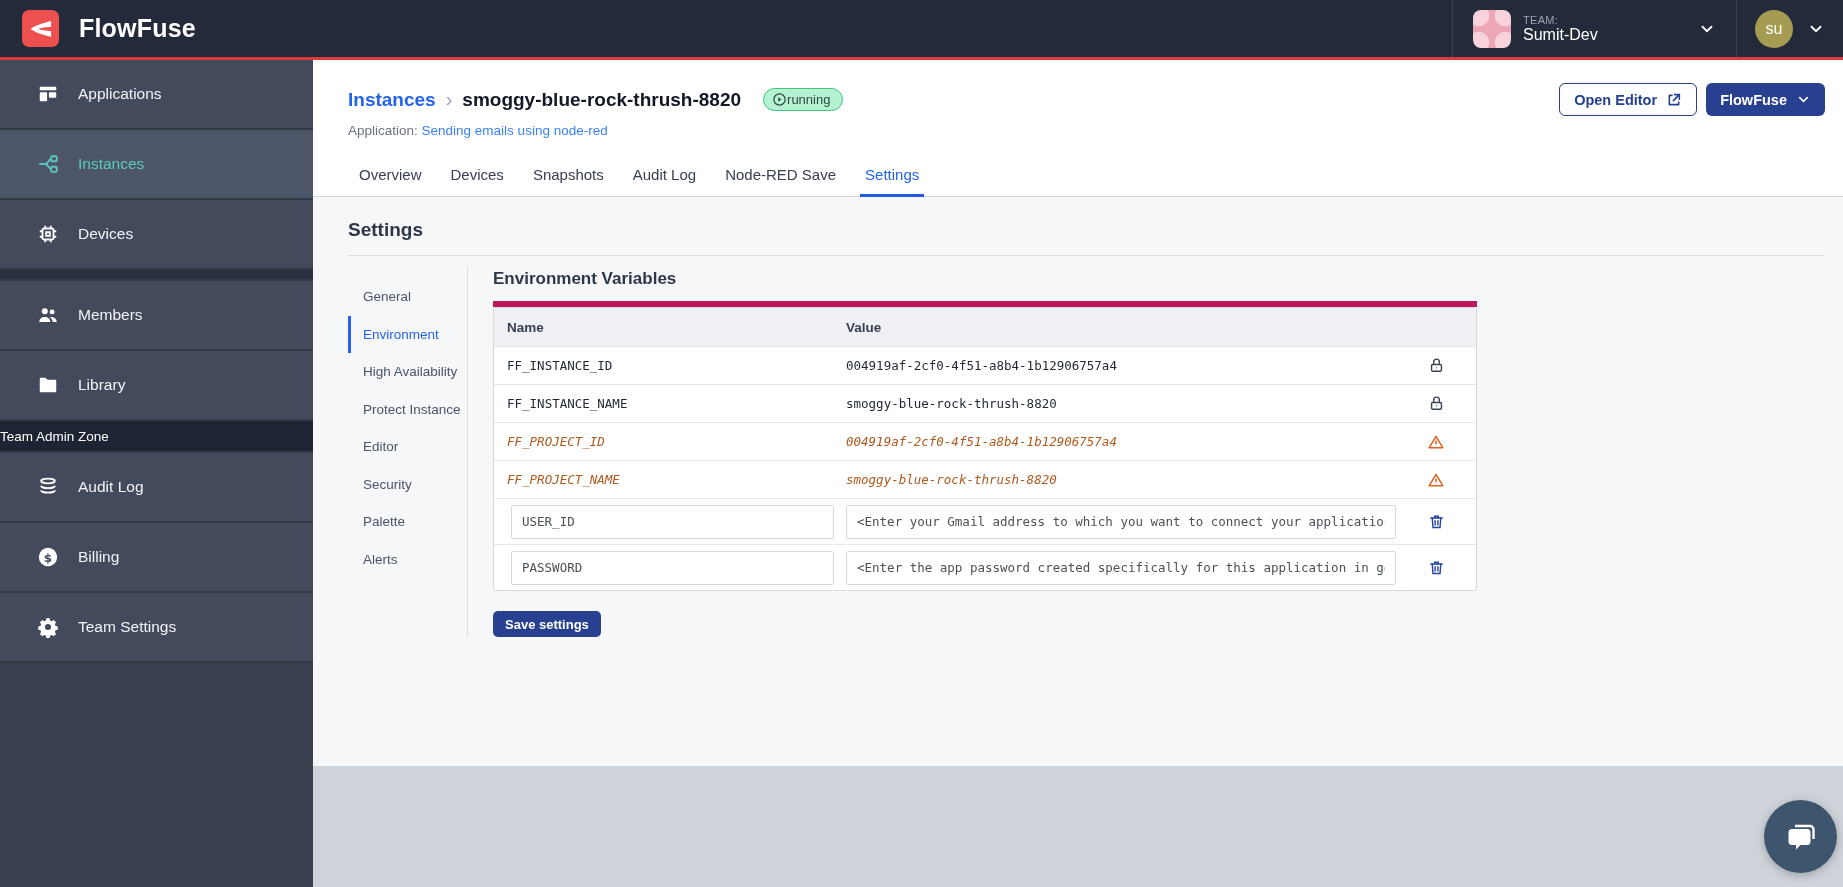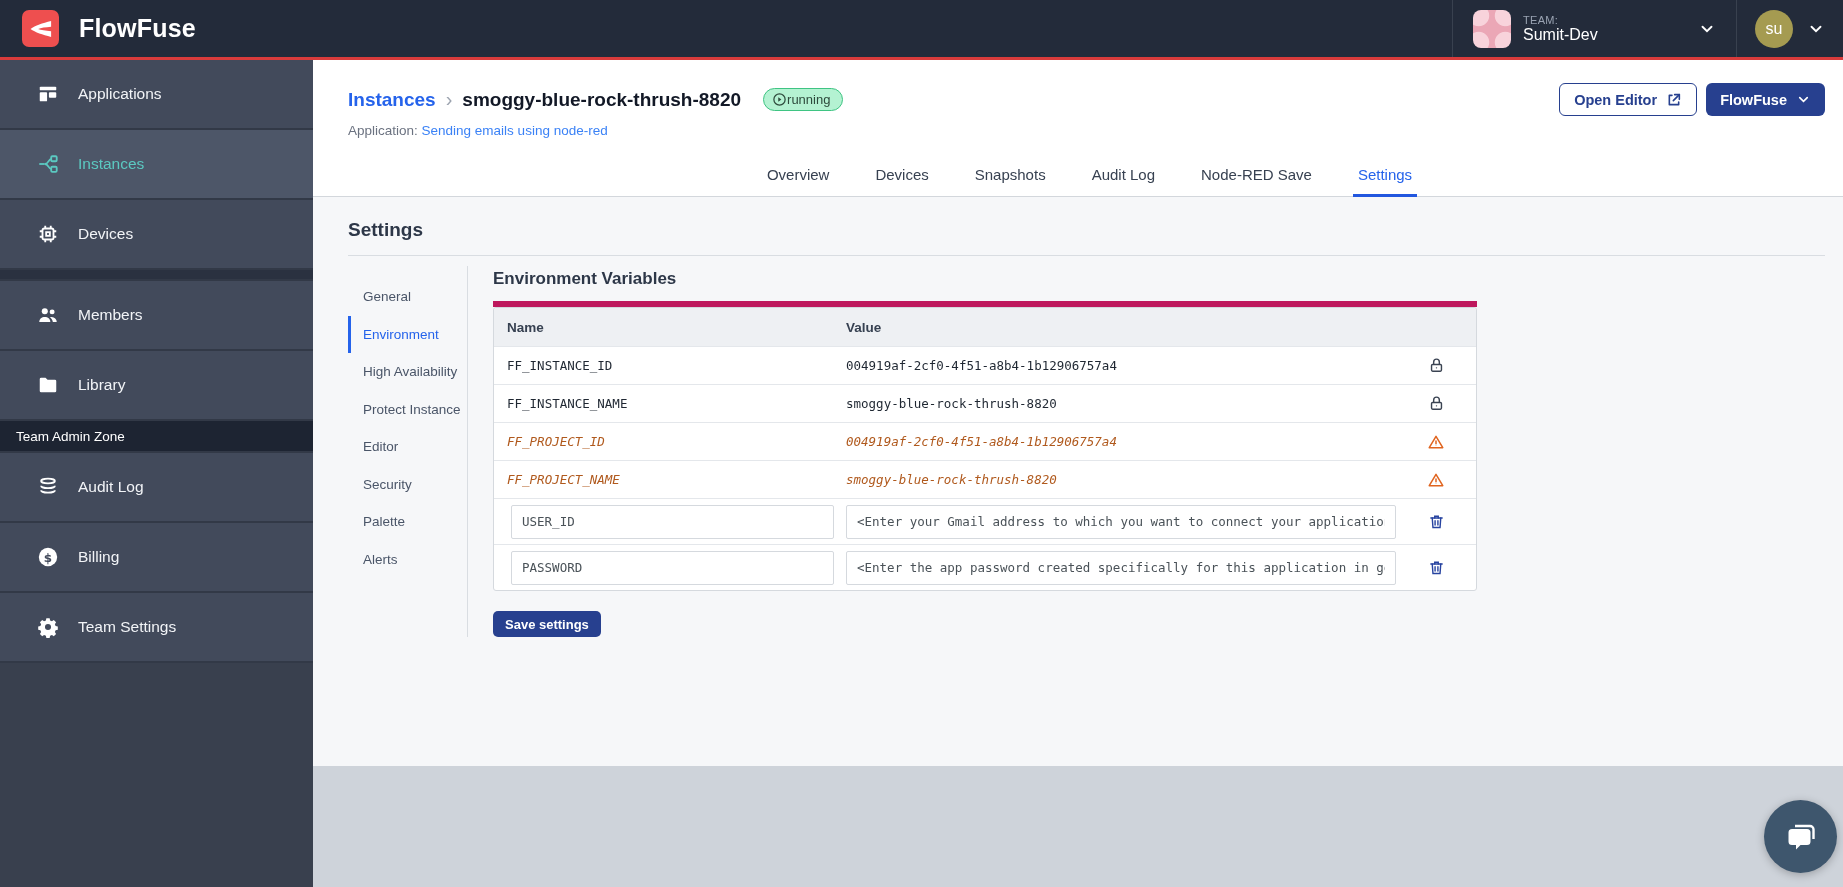--- a/index.html
+++ b/index.html
@@ -35,21 +35,21 @@
 
   
   .sidebar { width:313px; flex:0 0 auto; background:#323947; display:flex; flex-direction:column; }
   .side-item { height:68px; margin-bottom:2px; background:#424a5b; display:flex; align-items:center;
                gap:19px; padding-left:37px; color:#f2f4f7; font-size:15.5px; cursor:pointer; }
   .side-item .sicon { width:22px; height:22px; flex:0 0 auto; color:#fff; }
   .side-item.active { background:#4d5668; color:#5bc9c1; }
   .side-item.active .sicon { color:#5bc9c1; }
   .side-gap { height:9px; background:#2a3140; margin-bottom:2px; }
   .side-section { height:30px; background:#1d2432; color:#fff; font-size:13.5px;
-                  display:flex; align-items:center; padding-left:16px; margin-bottom:2px; }
+                  display:flex; align-items:center; margin-bottom:2px; }
   .side-fill { flex:1; background:#39404e; }
 
   
   .main { flex:1; display:flex; flex-direction:column; min-width:0; }
   .page-header { height:137px; background:#fff; border-bottom:1px solid #d3d7dc;
                  padding:0 18px 0 35px; display:flex; flex-direction:column; }
   .header-row { display:flex; align-items:center; margin-top:23px; }
   .breadcrumb { display:flex; align-items:center; gap:10px; font-size:19px; font-weight:700; }
   .bc-parent { color:#2563eb; cursor:pointer; }
   .bc-sep { color:#9ca3af; font-weight:400; font-size:20px; }
@@ -57,21 +57,21 @@
   .status-badge { margin-left:22px; display:flex; align-items:center; 
                   background:#b4f2d2; border:1px solid #3fc483; border-radius:999px;
                   padding:3px 12px 3px 8px; font-size:13px; color:#2e4a3c; }
   .header-actions { margin-left:auto; display:flex; gap:9px; }
   .btn { display:flex; align-items:center; gap:9px; border-radius:6px; font-size:14.5px;
          font-weight:700; height:33px; padding:0 14px; cursor:pointer; border:1px solid transparent; }
   .btn-outline { background:#fff; border:1.5px solid #27408f; color:#27408f; }
   .btn-solid { background:#27408f; color:#fff; border:none; }
   .app-line { margin-top:7px; font-size:13.5px; color:#6b7280; }
   .app-line a { color:#3b82f6; text-decoration:none; cursor:pointer; }
-  .tabs { margin-top:auto; display:flex; gap:36px; padding-left:6px;justify-content:center; }
+  .tabs { margin-top:auto; display:flex; gap:19px; padding-left:6px; }
   .tab { font-size:15px; color:#374151; padding:0 5px 11px 5px; border-bottom:3px solid transparent;
          margin-bottom:-1px; cursor:pointer; }
   .tab.active { color:#2563eb; border-bottom-color:#2257df; }
 
   
   .content { flex:1; background:#f6f7f9; padding:22px 18px 0 35px; overflow:hidden; }
   .content h2 { font-size:19px; color:#2d3748; font-weight:700; }
   .content-rule { border:none; border-top:1px solid #d9dde2; margin:14px 0 10px 0; }
   .settings-body { display:flex; }
   .settings-nav { width:120px; flex:0 0 auto; border-right:1px solid #d9dde2; padding-top:12px; }

